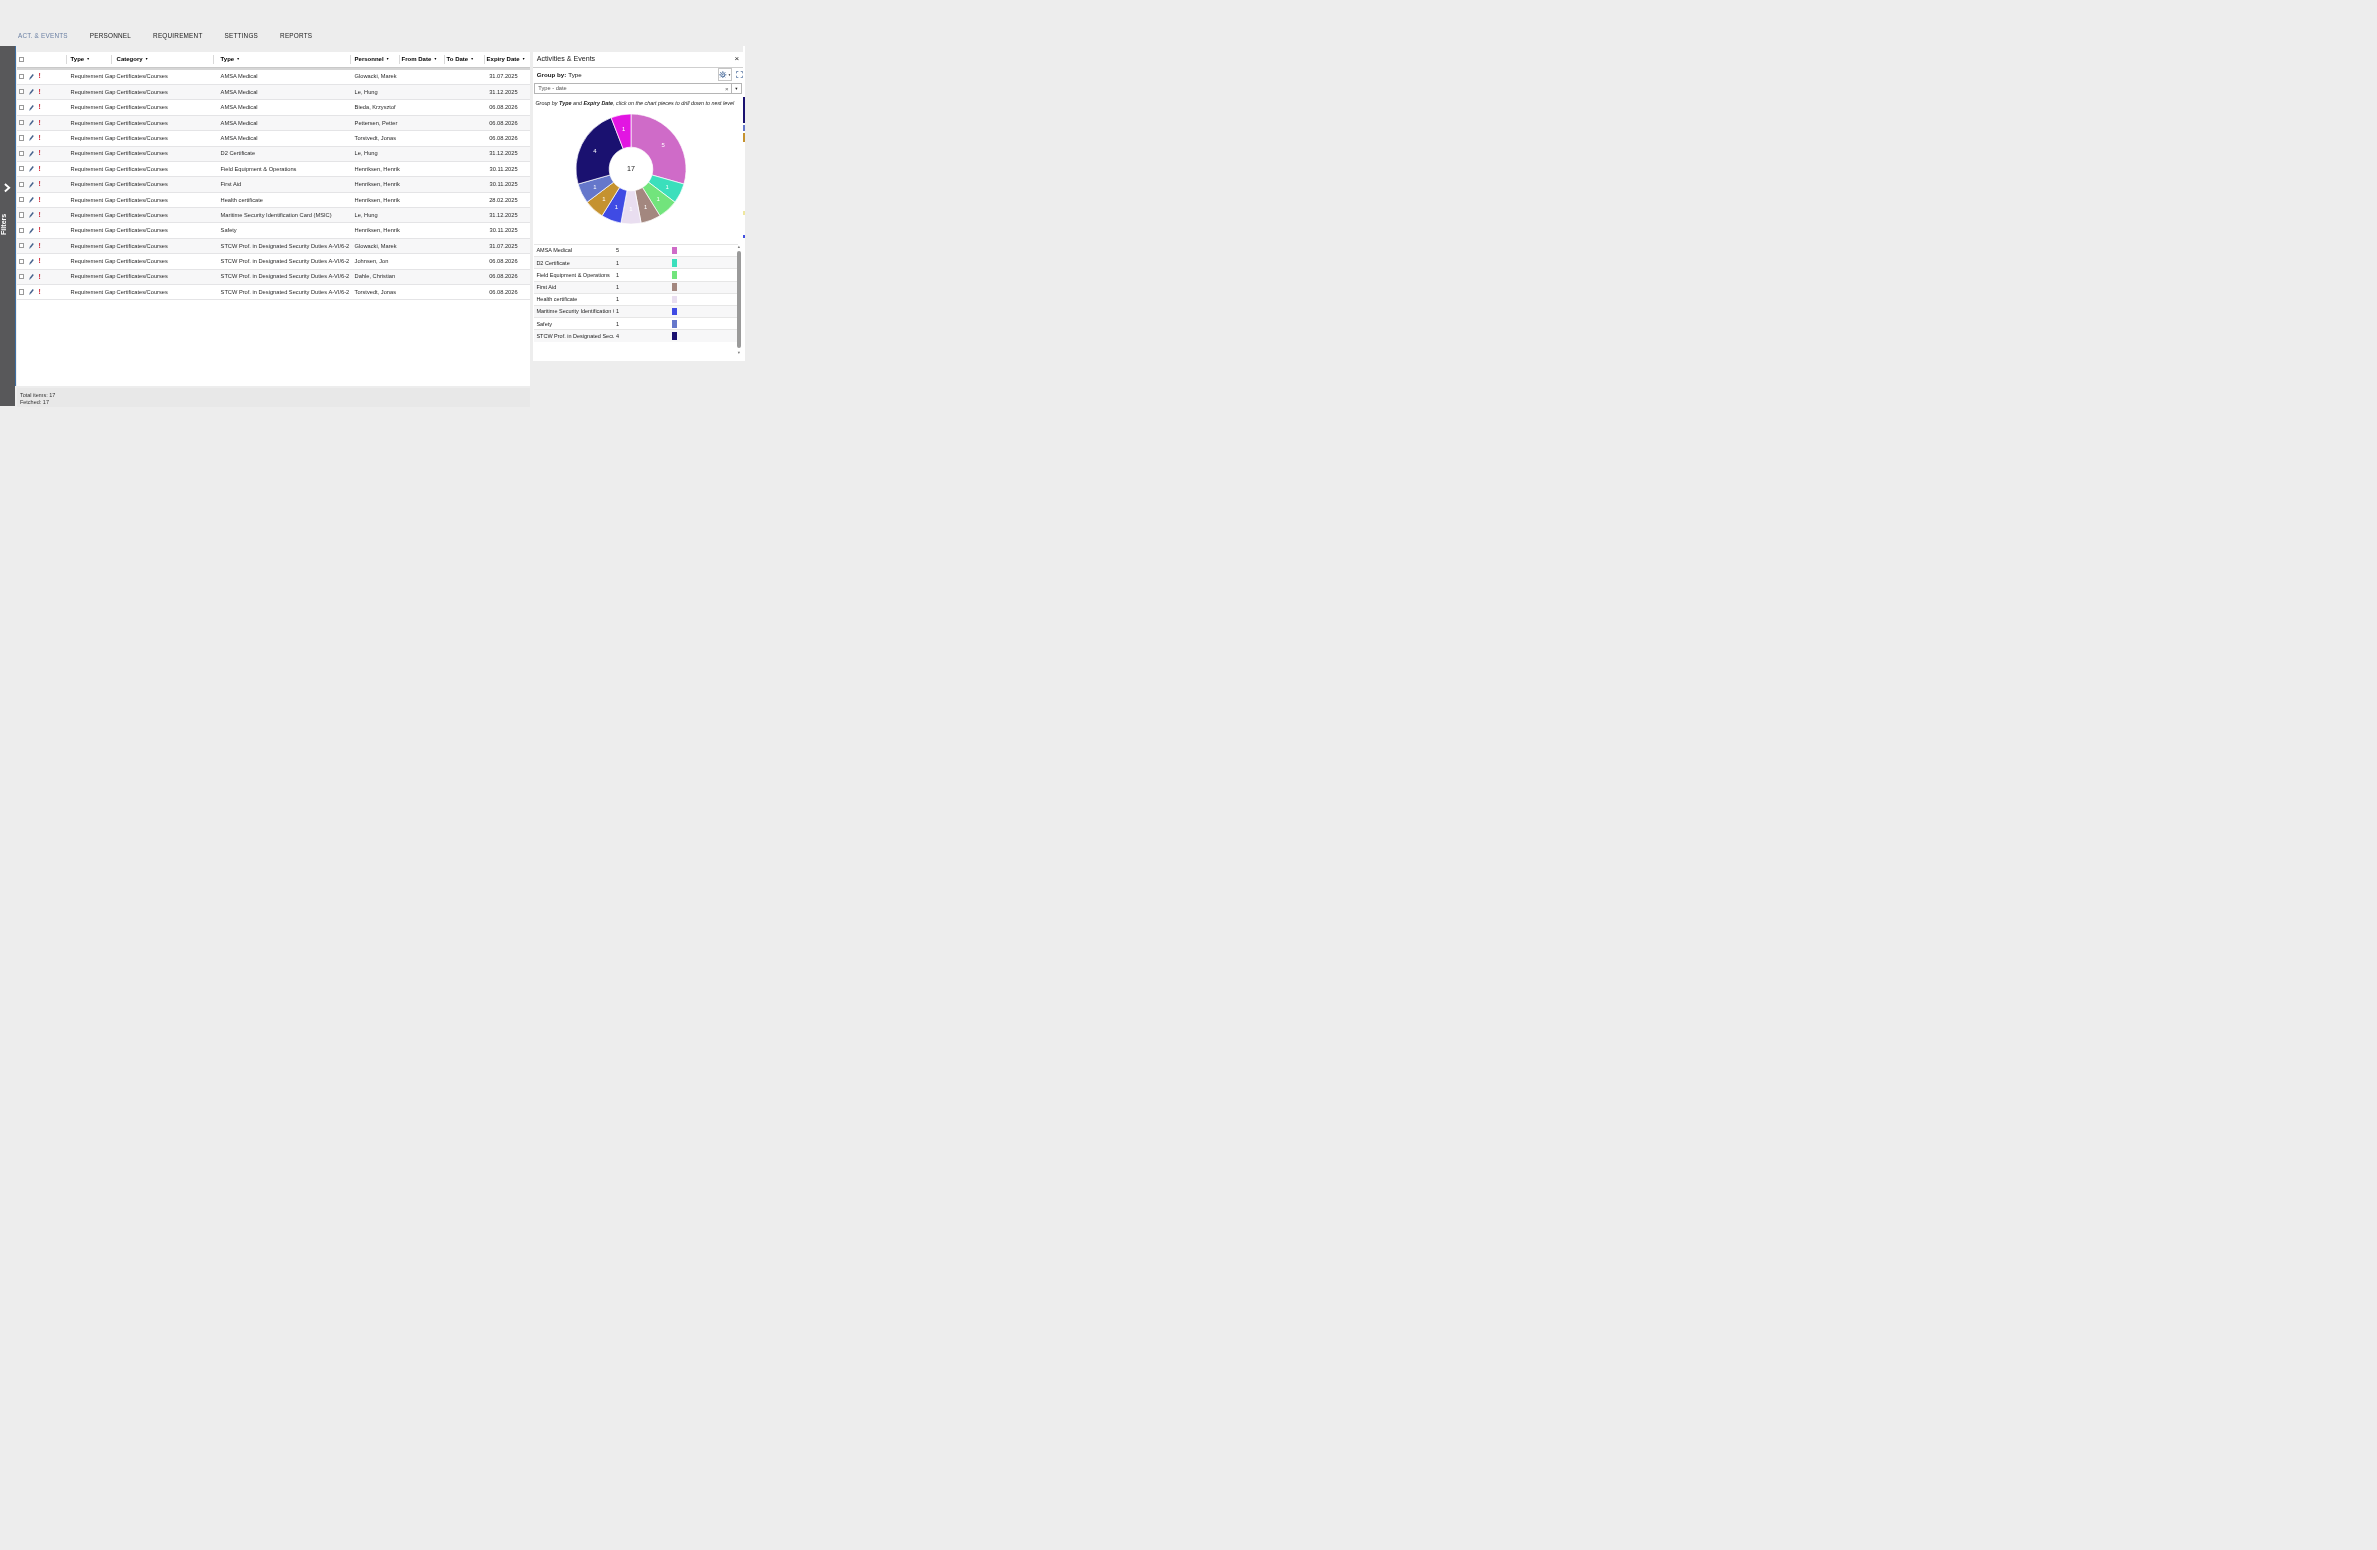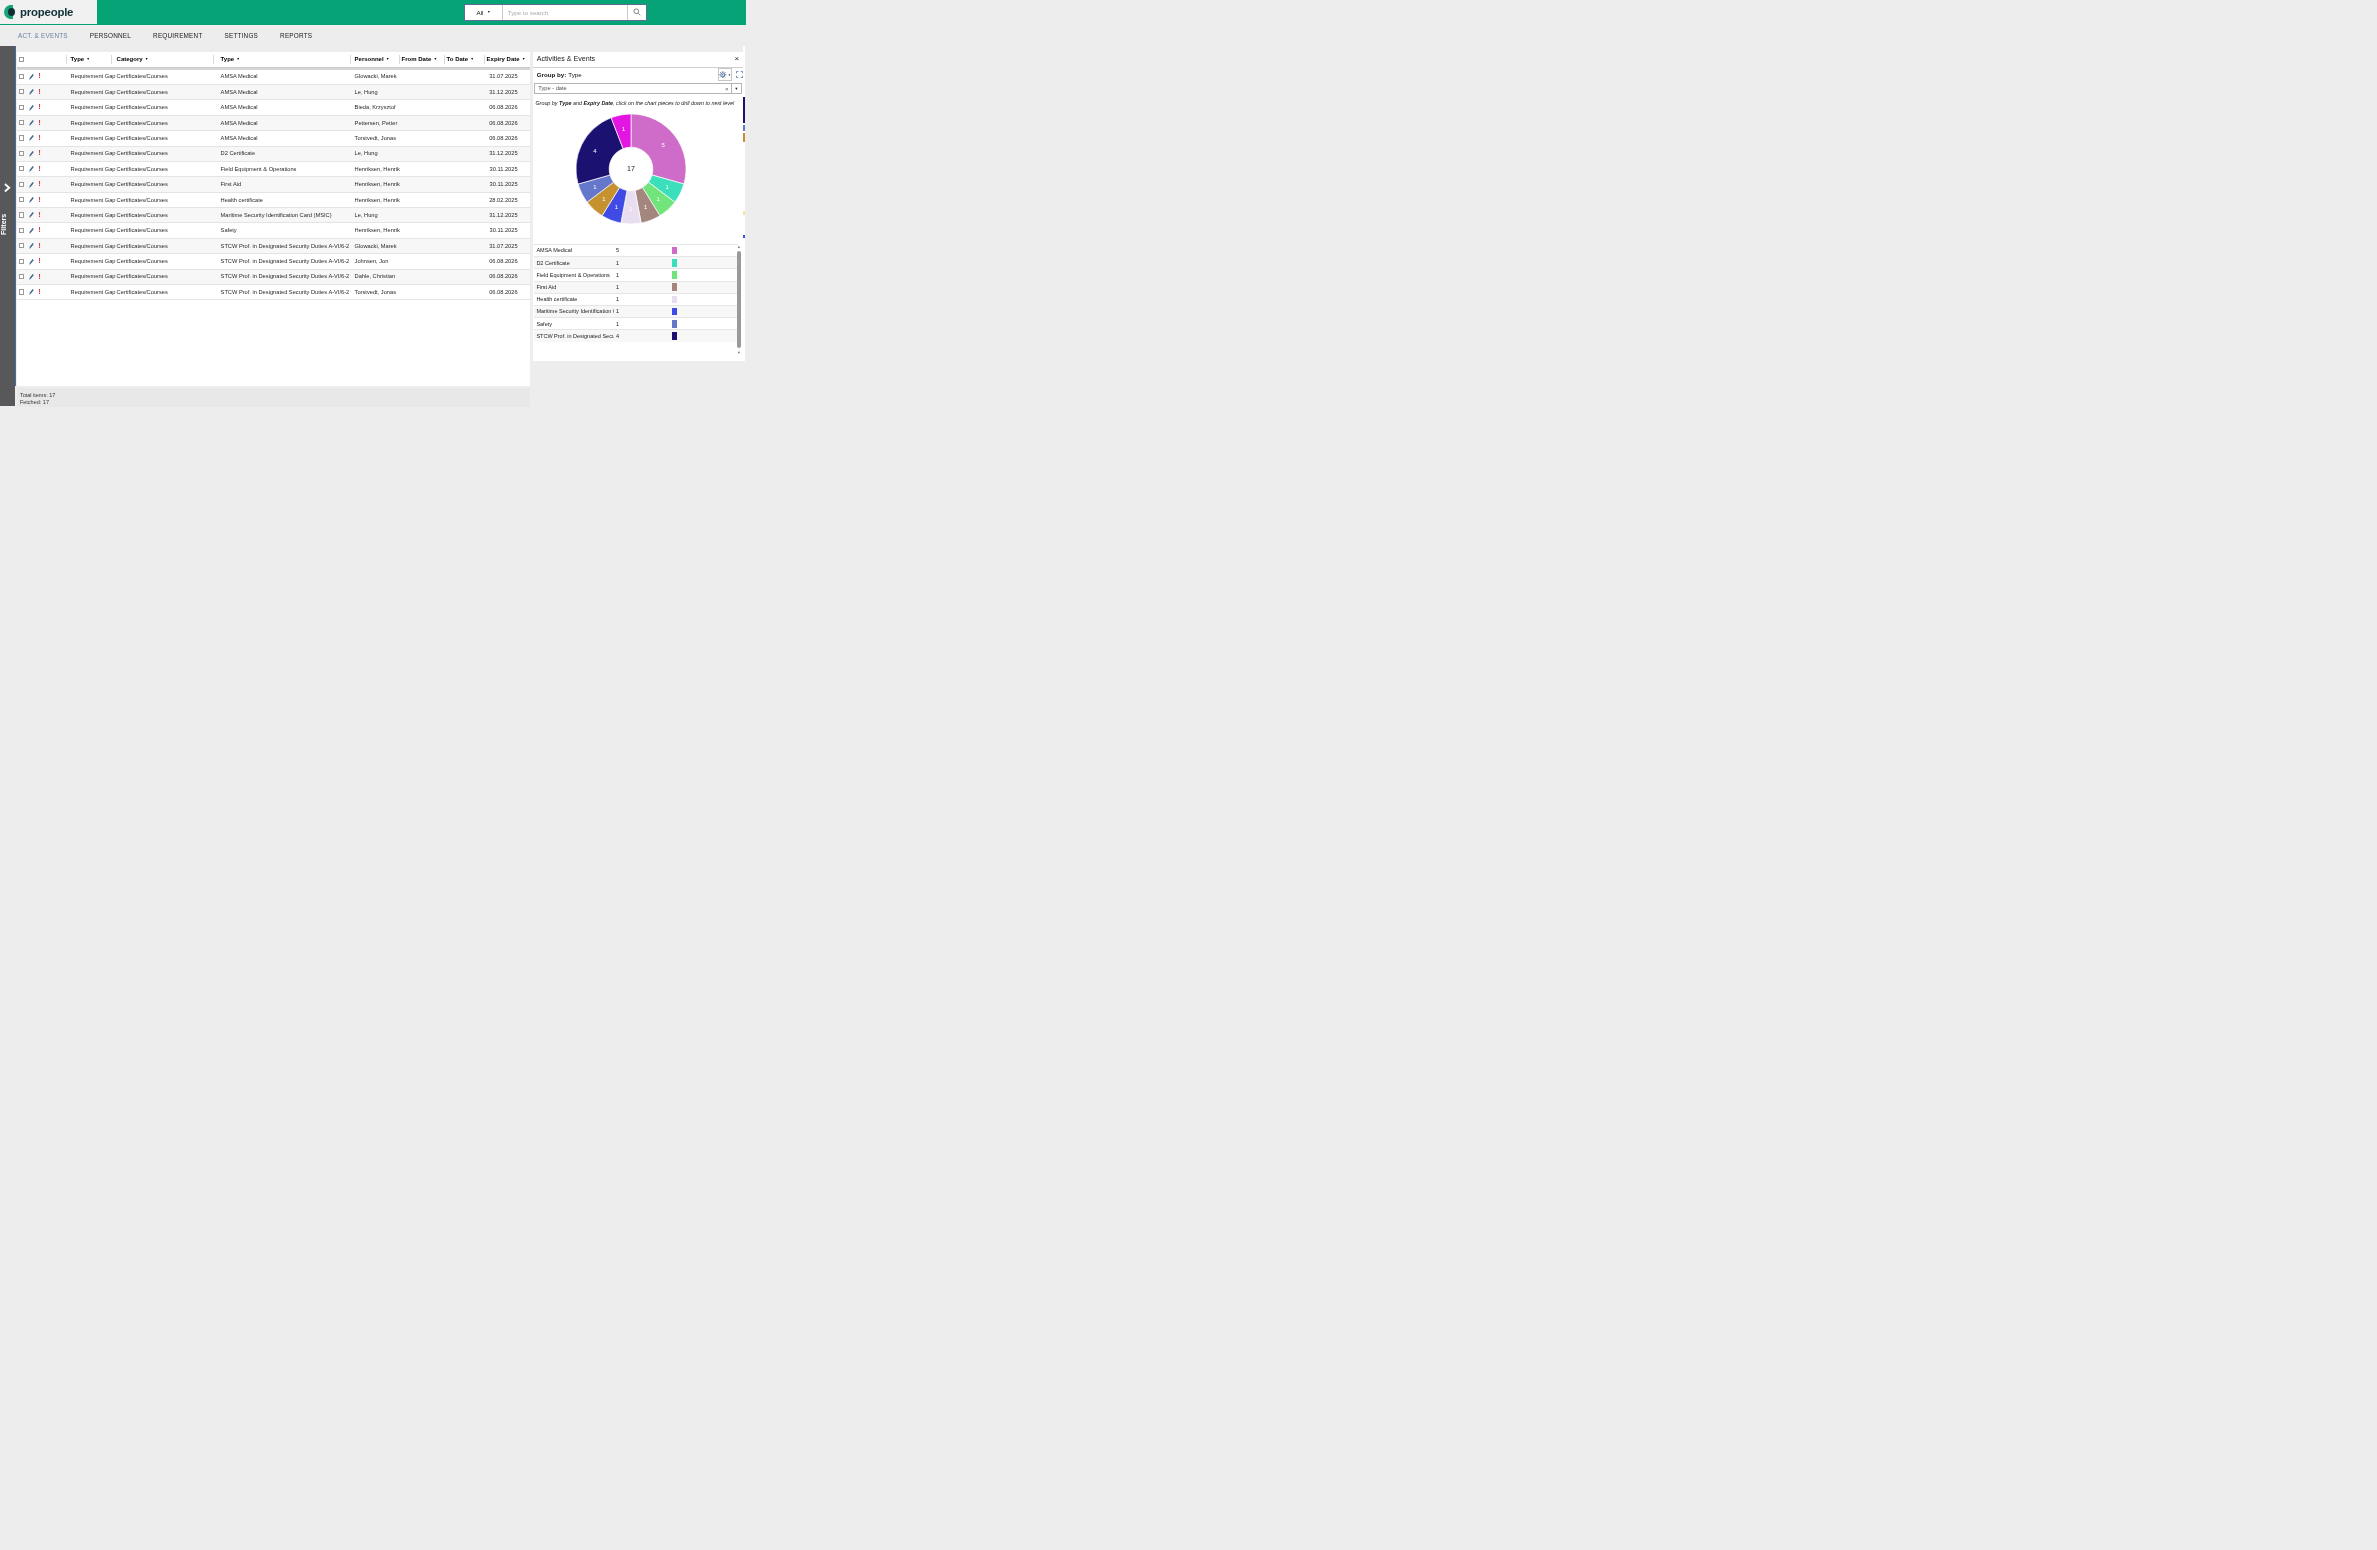--- a/index.html
+++ b/index.html
@@ -73,43 +73,20 @@
   .lscroll .dn{position:absolute;bottom:0;left:0;font-size:3.8px;color:#777;}
   .lscroll .thumb{position:absolute;left:0;top:5.7px;width:4.3px;height:97px;background:#9a9a9a;border-radius:2.4px;cursor:pointer;}
   .edge{position:absolute;left:743px;top:46px;width:2.4px;height:315px;background:#fff;}
   .edge .band{position:absolute;left:0;width:2.4px;}
 </style>
 </head>
 <body>
 
 <div class="stage">
 
-  <div class="topbar">
-    <div class="logo-block">
-      <span class="logo-mark">
-        <span class="logo-green"></span>
-          <span class="logo-green2"></span>
-          <span class="logo-dot"></span>
-      </span>
-      <span class="wordmark">propeople</span>
-    </div>
-    <div class="search">
-      <div class="search-scope">
-        <span>All</span>
-        <span class="caret">▼</span>
-      </div>
-      <input class="search-input" placeholder="Type to search" style="">
-      <div class="search-btn">
-        <svg width="8" height="8" viewBox="0 0 17 17">
-          <circle cx="7" cy="7" r="5" fill="none" stroke="#6e6e6e" stroke-width="1.8"></circle>
-          <line x1="11" y1="11" x2="15.5" y2="15.5" stroke="#6e6e6e" stroke-width="1.8"></line>
-        </svg>
-      </div>
-    </div>
-  </div>
 
   <div class="nav" id="nav">
       <div class="nav-item active">ACT. &amp; EVENTS</div>
       <div class="nav-item">PERSONNEL</div>
       <div class="nav-item">REQUIREMENT</div>
       <div class="nav-item">SETTINGS</div>
       <div class="nav-item">REPORTS</div>
     </div>
 
   <div class="rail">

